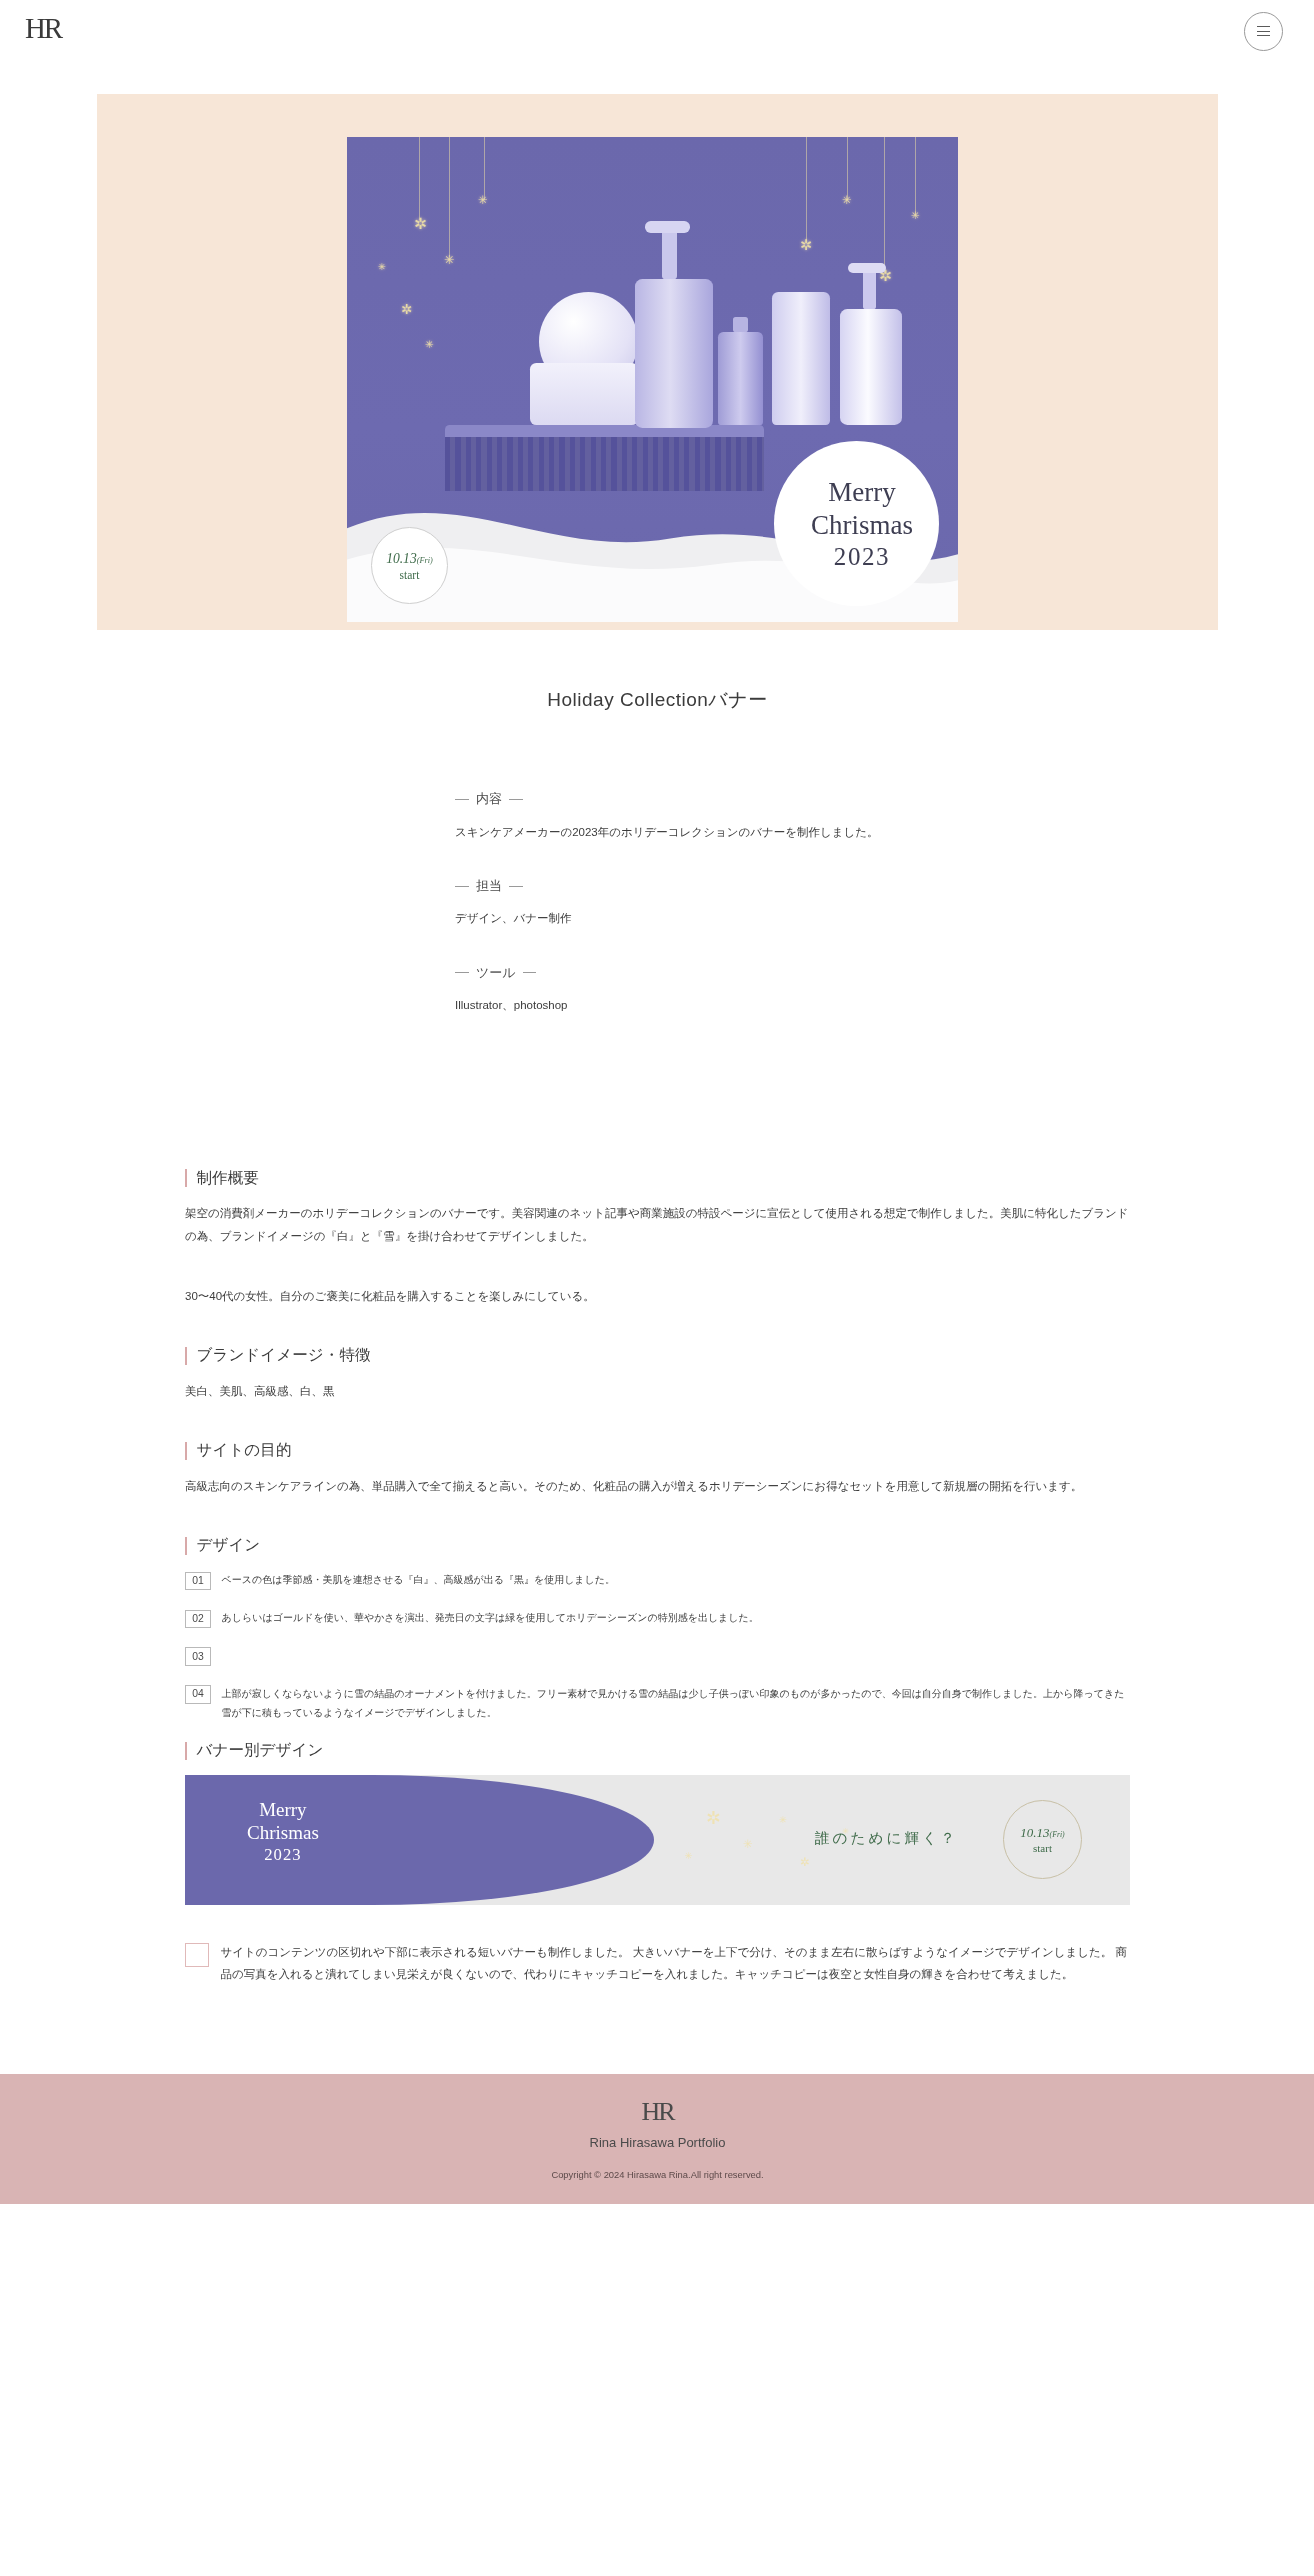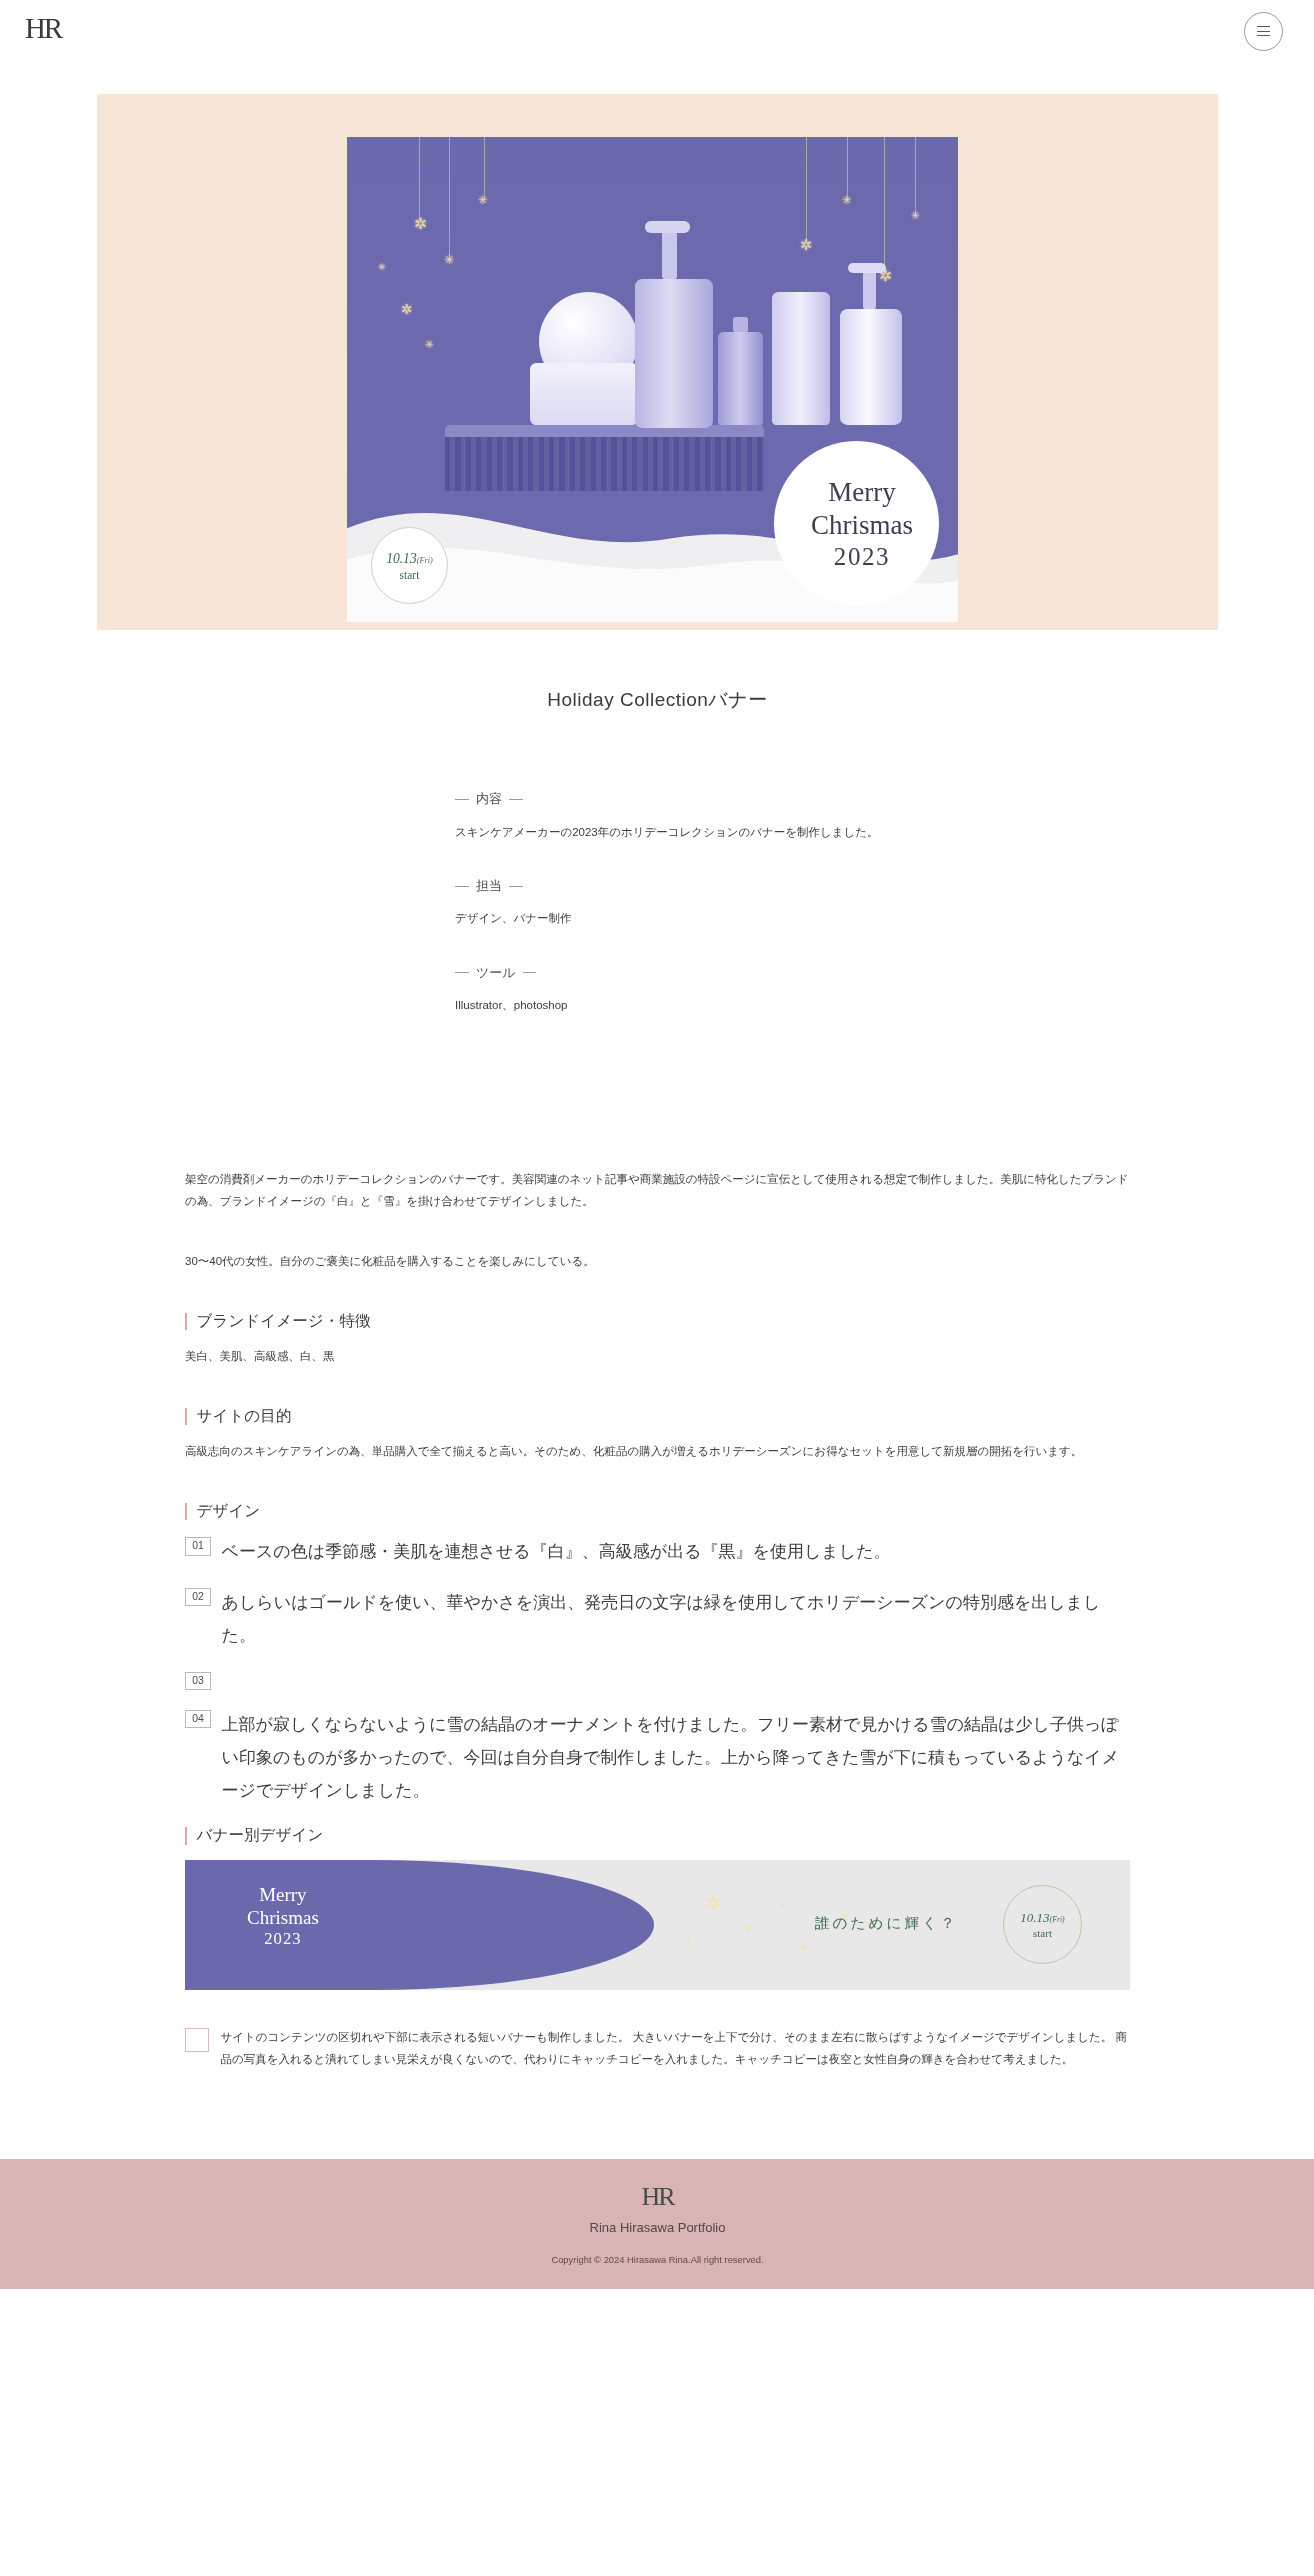--- a/index.html
+++ b/index.html
@@ -200,21 +200,21 @@
   .numlist { }
   .numrow { display: flex; gap: 10.4px; margin-bottom: 17.7px; align-items: flex-start; }
   .numbox {
     flex: 0 0 auto;
     border: 0.5px solid #b9b9b9;
     font-size: 10.4px; color: #4a4a4a;
     padding: 3.1px 6.3px; line-height: 1;
     min-width: 25px; text-align: center;
     margin-top: 1.6px;
   }
-  .numtext { font-size: 17px; line-height: 1.95; color: #3c3c3c; }
+  .numtext { font-size: 10px; line-height: 1.95; color: #3c3c3c; }
 
   
   .strip {
     margin-top: 13.6px;
     height: 130px;
     background: #e8e8e8;
     position: relative;
     overflow: hidden;
   }
   .strip-blue {
@@ -356,20 +356,24 @@
     <div class="meta-label">
       <span class="dash"></span>
       <span>ツール</span>
       <span class="dash"></span>
     </div>
     <div class="meta-value">Illustrator、photoshop</div>
   </div>
 
   <div class="content">
 
+    <div class="sec-head">
+      <span class="bar"></span>
+      <span>制作概要</span>
+    </div>
     <div class="sec-body">架空の消費剤メーカーのホリデーコレクションのバナーです。美容関連のネット記事や商業施設の特設ページに宣伝として使用される想定で制作しました。美肌に特化したブランドの為、ブランドイメージの『白』と『雪』を掛け合わせてデザインしました。</div>
 
     <div class="sec-body">30〜40代の女性。自分のご褒美に化粧品を購入することを楽しみにしている。</div>
 
     <div class="sec-head">
       <span class="bar"></span>
       <span>ブランドイメージ・特徴</span>
     </div>
     <div class="sec-body">美白、美肌、高級感、白、黒</div>
 

